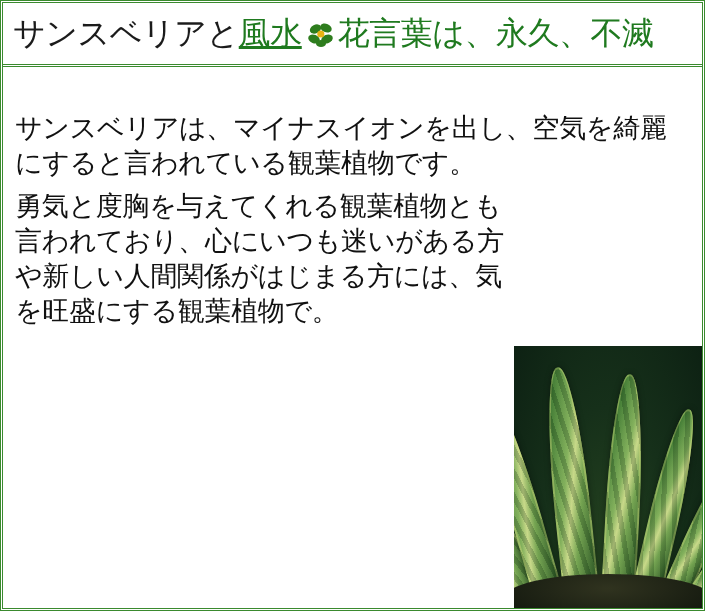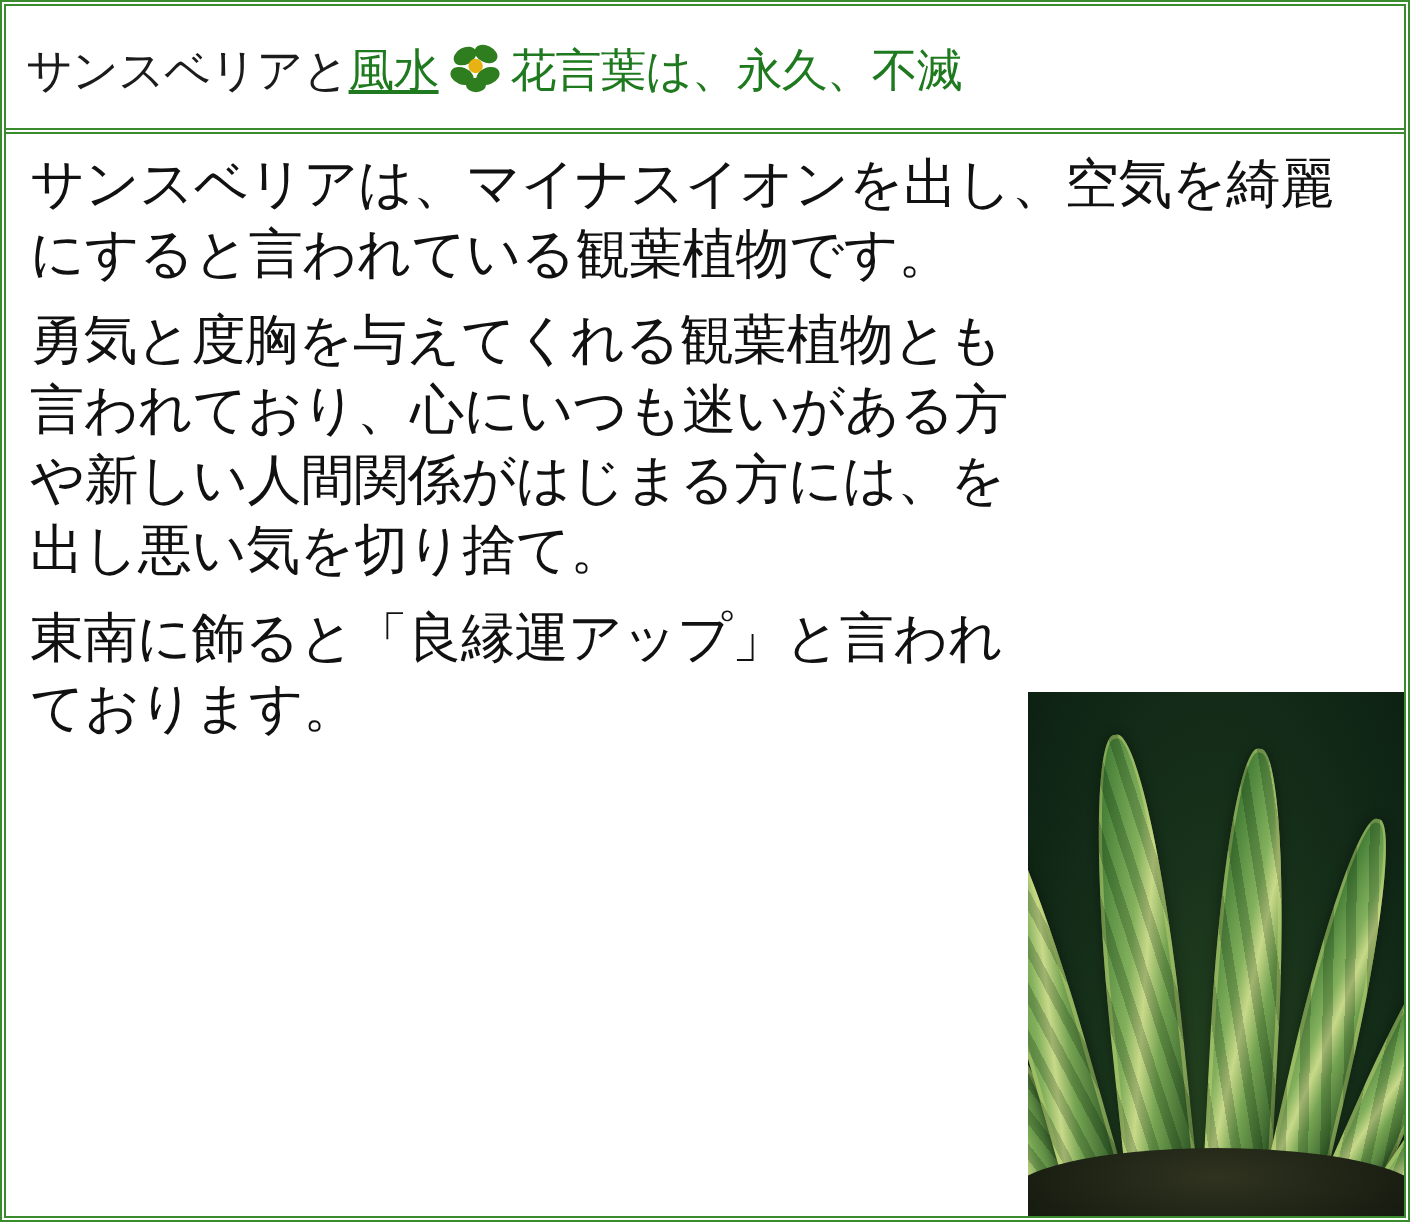--- a/index.html
+++ b/index.html
@@ -27,21 +27,21 @@
     width: 100%;
     height: 64px;
     border-bottom: 3px double #3a8a2e;
     display: flex;
     align-items: center;
     padding: 0 10px;
     white-space: nowrap;
     overflow: hidden;
   }
   .title-text {
-    font-size: 23px;
+    font-size: 32px;
     letter-spacing: -0.5px;
     line-height: 1;
     color: #1b1b1b;
     font-family: "DejaVu Sans", sans-serif;
     font-weight: 400;
   }
   .title-text .green {
     color: #1f7a1f;
   }
   .title-text .u {
@@ -64,21 +64,21 @@
     padding: 8px 12px 0 12px;
   }
   .para {
     font-family: "DejaVu Sans", sans-serif;
     font-size: 27px;
     line-height: 1.30;
     color: #111111;
     margin: 0 0 8px 0;
     letter-spacing: -0.3px;
   }
-  .p1 { width: 672px; }
+  .p1 { width: 672px; margin-top: 35px; }
   .p2 { width: 672px; }
   .p3 { width: 505px; }
   .p4 { width: 505px; }
   .u {
     text-decoration: underline;
     text-decoration-color: #111111;
     text-underline-offset: 3px;
   }
 
   
@@ -130,22 +130,21 @@
           <ellipse cx="20" cy="8" rx="6" ry="4.2" fill="#2e7d1e" transform="rotate(25 20 8)"></ellipse>
           <ellipse cx="8" cy="19" rx="6" ry="4.2" fill="#2e7d1e" transform="rotate(22 8 19)"></ellipse>
           <ellipse cx="21" cy="19" rx="6" ry="4.2" fill="#2e7d1e" transform="rotate(-22 21 19)"></ellipse>
           <ellipse cx="15" cy="23.5" rx="5" ry="3.6" fill="#2e7d1e"></ellipse>
           <circle cx="14.8" cy="14" r="3.6" fill="#e8b312"></circle>
         </svg></span><span class="green">花言葉は、永久、不滅</span></div>
   </div>
 
   <div class="body-wrap">
     <p class="para p1">サンスベリアは、マイナスイオンを出し、空気を綺麗にすると言われている観葉植物です。</p>
-    <p class="para p3">勇気と度胸を与えてくれる観葉植物とも言われており、心にいつも迷いがある方や新しい人間関係がはじまる方には、を出し悪い気を切り捨て。</p>
-    <p class="para p4">東南に飾ると「良縁運アップ」と言われております。</p>
+    <p class="para p3">勇気と度胸を与えてくれる観葉植物とも言われており、心にいつも迷いがある方や新しい人間関係がはじまる方には、気を旺盛にする観葉植物で。</p>
   </div>
 
   <div class="plant">
     <div class="leaf edge" style="left:6px;  width:34px; height:190px; transform:rotate(-26deg);"></div>
     <div class="leaf edge" style="left:26px; width:30px; height:230px; transform:rotate(-16deg);"></div>
     <div class="leaf edge" style="left:52px; width:36px; height:252px; transform:rotate(-6deg);"></div>
     <div class="leaf edge" style="left:86px; width:34px; height:244px; transform:rotate(3deg);"></div>
     <div class="leaf edge" style="left:112px;width:30px; height:214px; transform:rotate(13deg);"></div>
     <div class="leaf edge" style="left:136px;width:28px; height:176px; transform:rotate(24deg);"></div>
     <div class="leaf edge" style="left:158px;width:24px; height:132px; transform:rotate(34deg);"></div>

